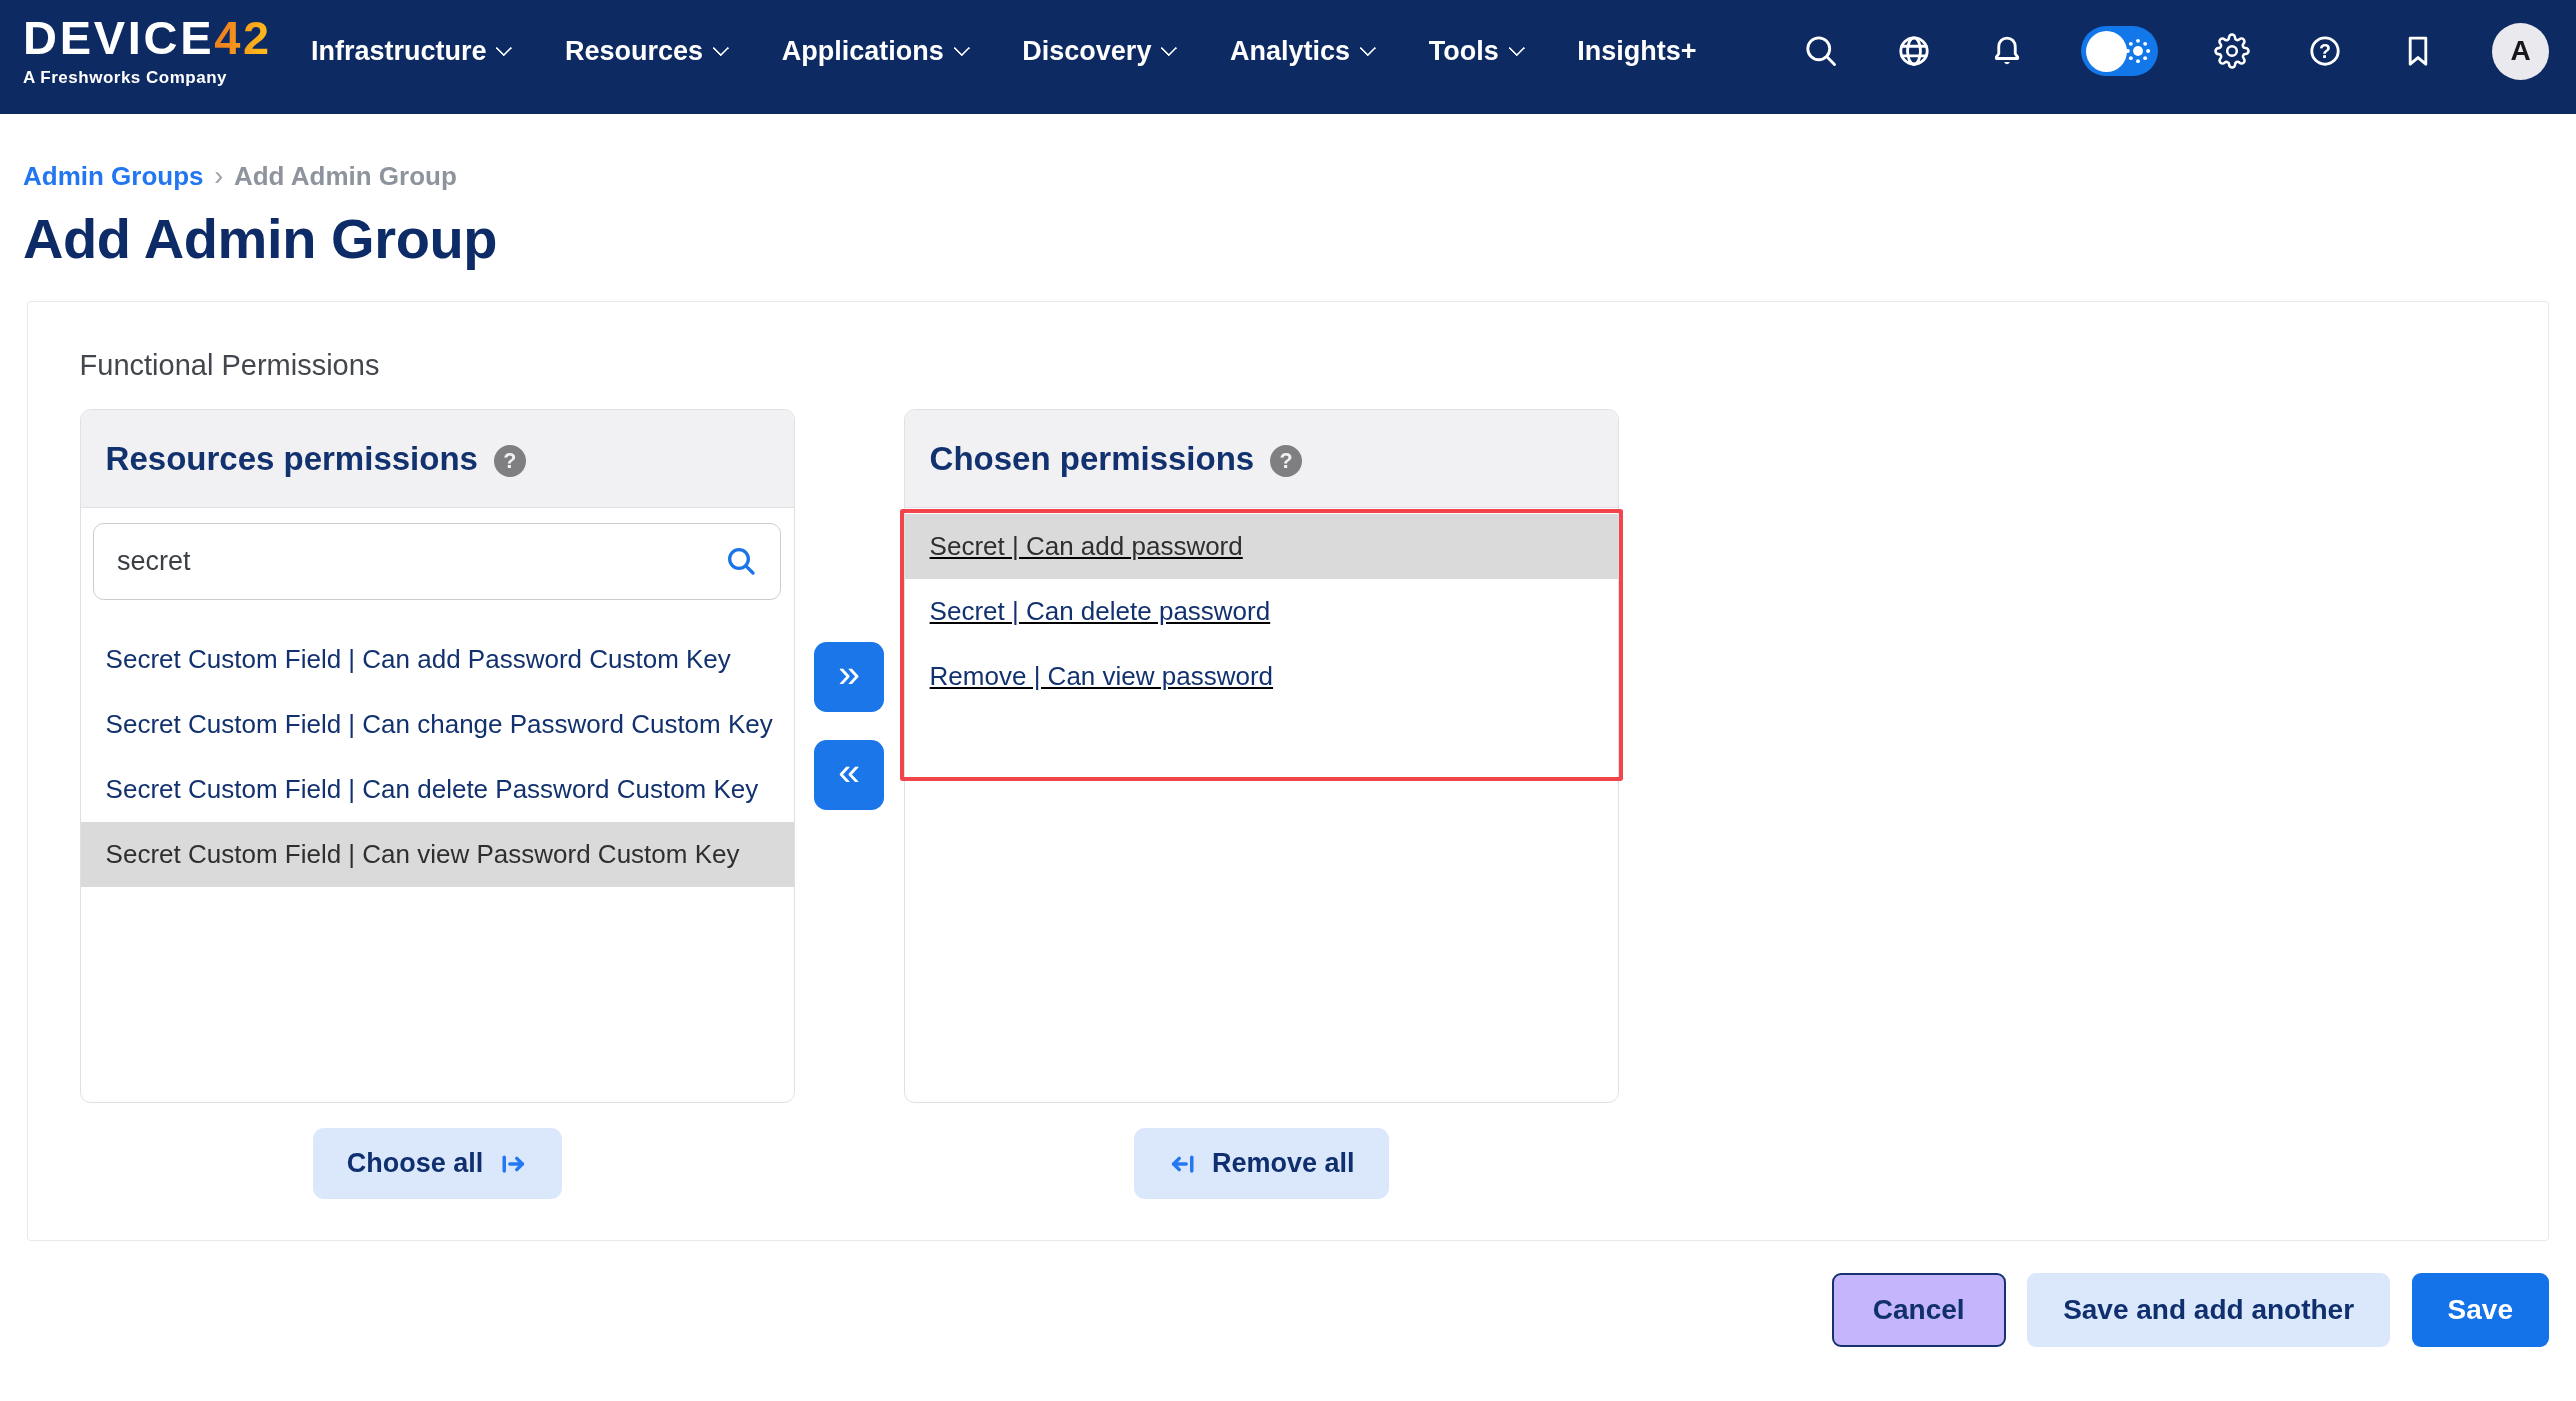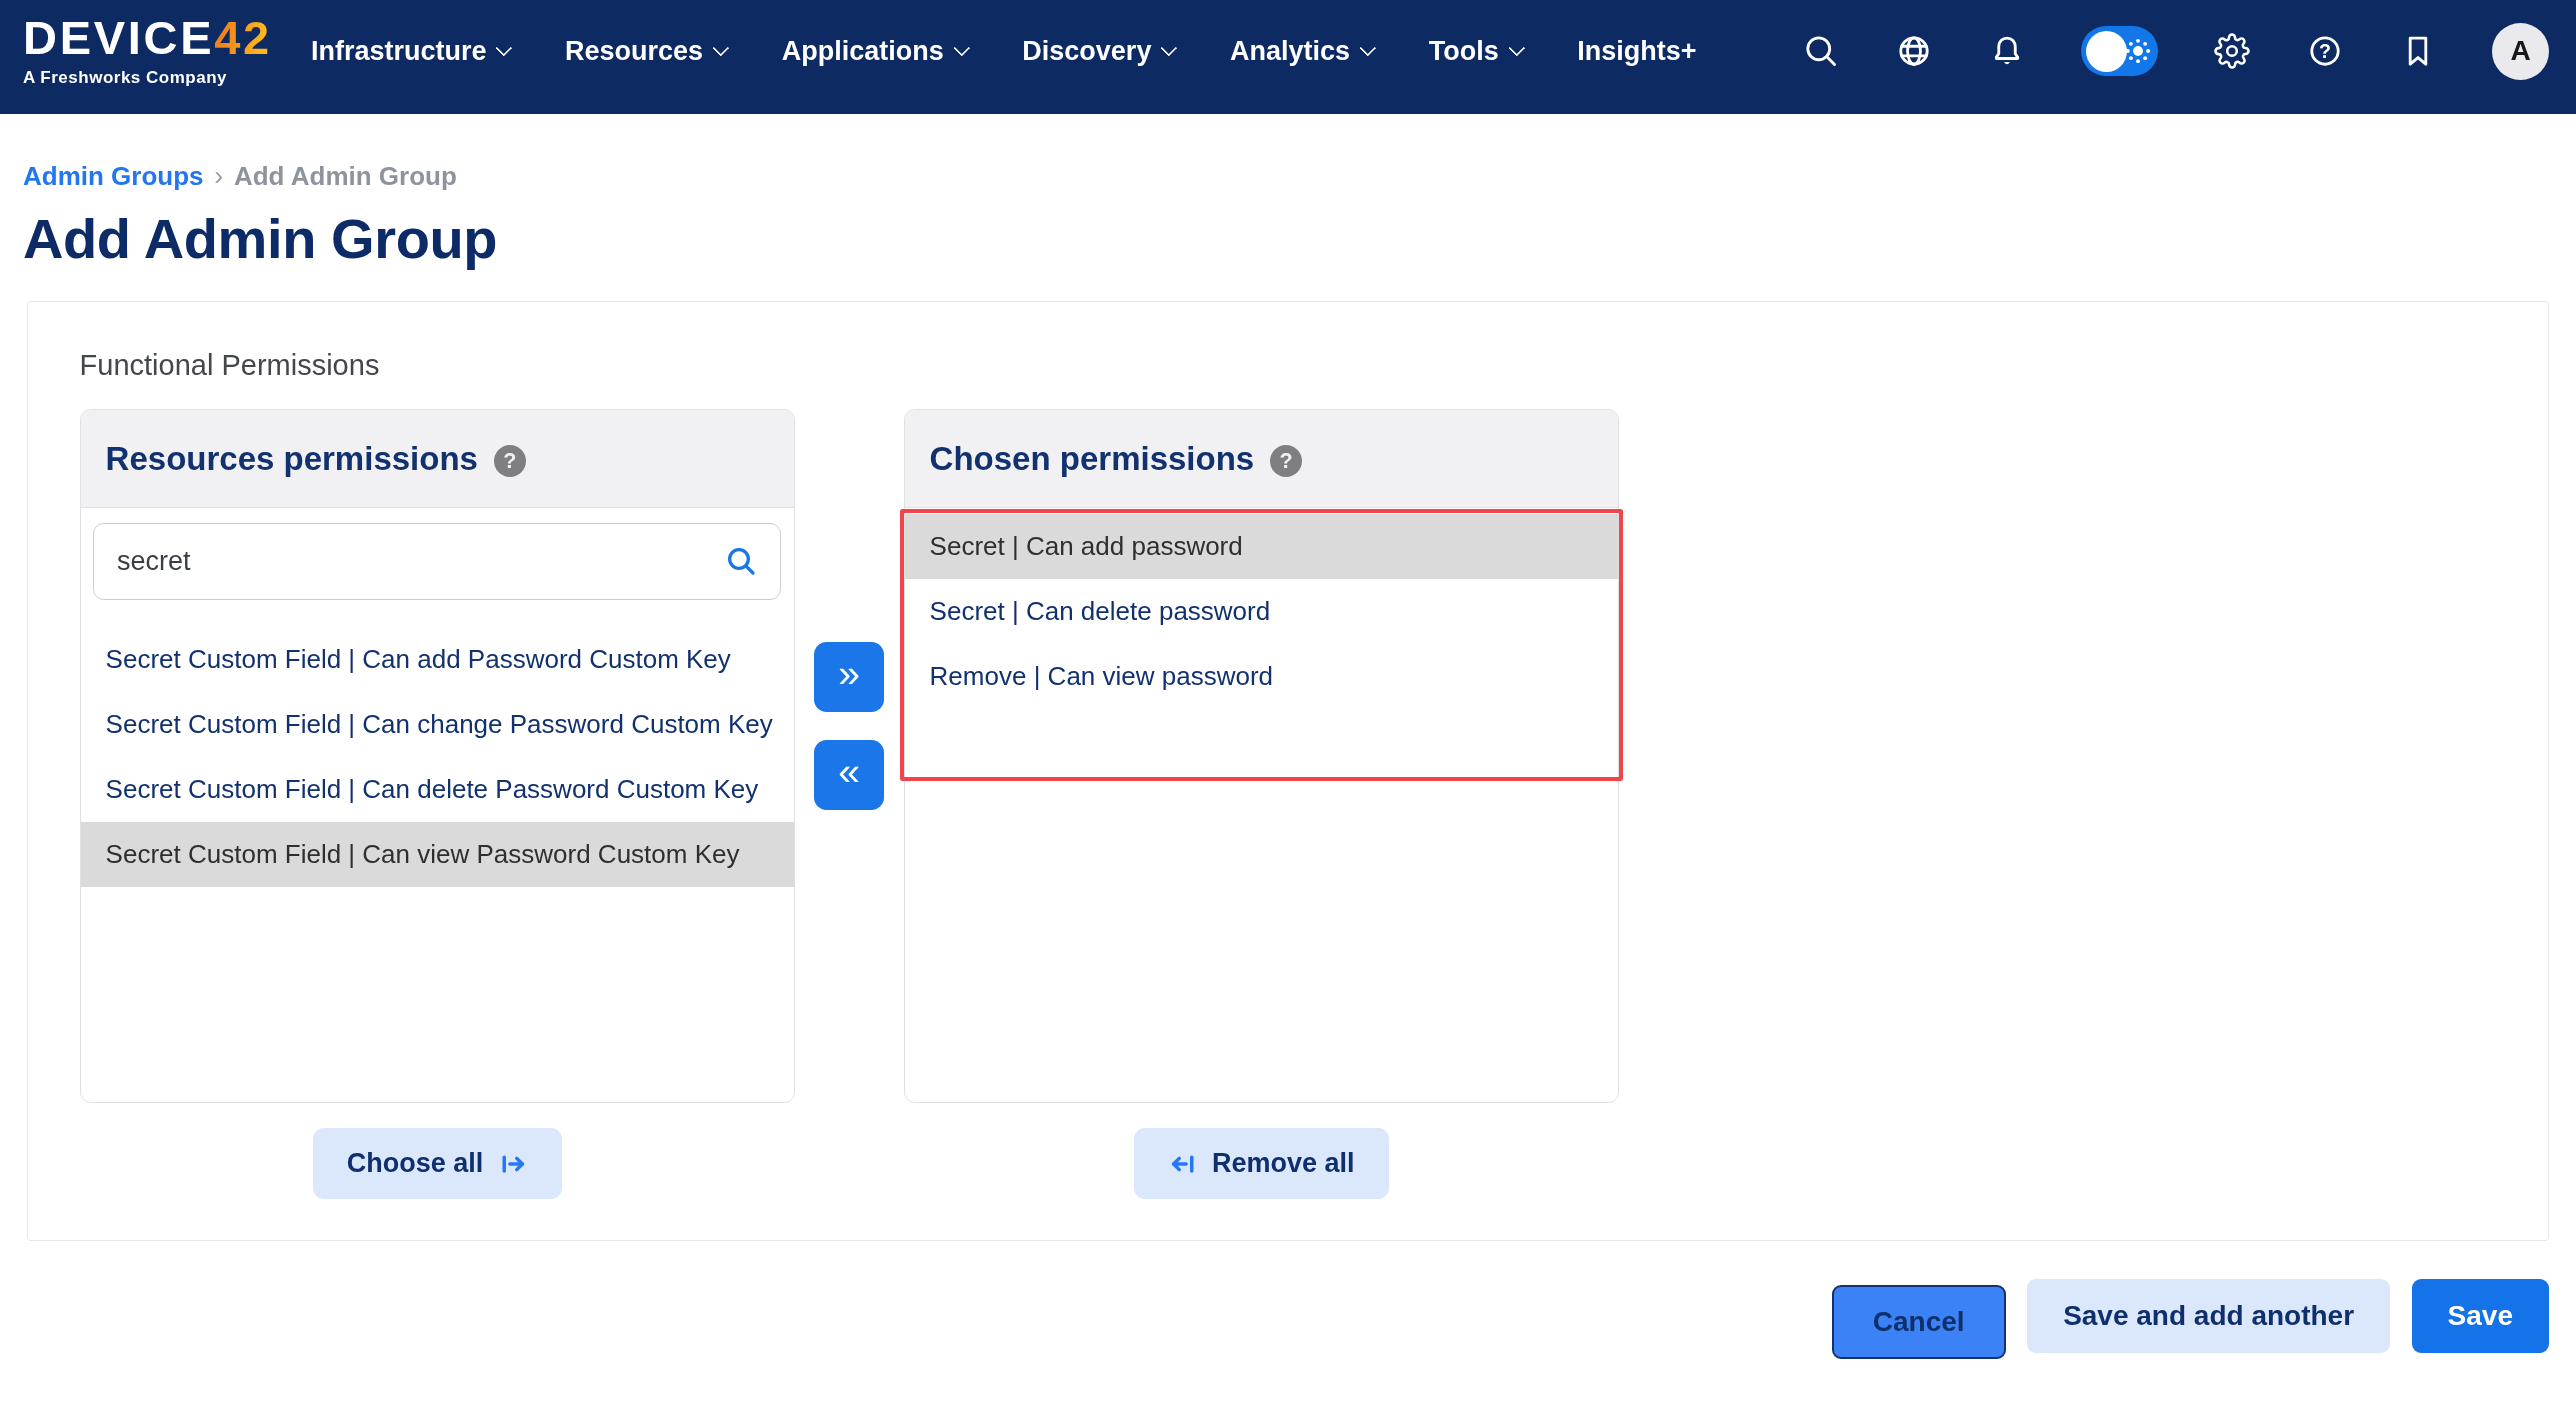--- a/index.html
+++ b/index.html
@@ -67,21 +67,21 @@
   .search-box { margin: 14.3px 12.5px 27px; height: 77px; border: 0.9px solid #C9CCD1;
                 border-radius: 10.7px; display: flex; align-items: center; padding: 0 23px;
                 background: #fff; }
   .search-input { flex: 1; border: none; outline: none; font-size: 27px; color: #3A3F45;
                   font-family: "Liberation Sans", sans-serif; background: transparent; }
   .search-box svg { width: 32px; height: 32px; color: #1B74E8; flex: none; }
 
   .list .row { height: 65px; line-height: 65px; padding: 0 25px; font-size: 26px;
                color: #12316F; white-space: nowrap; overflow: hidden; cursor: pointer; }
   .row.selected { background: #DADADA; color: #2E2F31; }
-  .chosen-list { padding-top: 5.4px; }
+  .chosen-list { padding-top: 5.4px; text-decoration: underline; }
 
   .transfer-col { width: 109px; display: flex; flex-direction: column; align-items: center;
                   gap: 28px; padding-top: 233px; flex: none; }
   .transfer-btn { width: 70px; height: 70px; border: none; border-radius: 12.5px;
                   background: #1B76EA; color: #fff; font-size: 39px; line-height: 1;
                   display: flex; align-items: center; justify-content: center;
                   padding-bottom: 7.2px; cursor: pointer; }
 
   .red-annotation { position: absolute; left: -4.5px; top: 99px; width: 723px; height: 272px;
                     border: 4.5px solid #F2444B; border-radius: 2.7px; pointer-events: none; z-index: 3; }
@@ -93,21 +93,21 @@
               border-radius: 11px; display: flex; align-items: center; gap: 14.3px;
               font-size: 27px; font-weight: 700; color: #0F2F6E; cursor: pointer;
               font-family: "Liberation Sans", sans-serif; }
   .soft-btn svg { width: 30px; height: 30px; flex: none; }
 
   
   .footer-actions { display: flex; justify-content: flex-end; align-items: center;
                     gap: 21.5px; margin-top: 32px; }
   .footer-actions button { height: 74px; border-radius: 9px; font-size: 28px; font-weight: 700;
                            cursor: pointer; font-family: "Liberation Sans", sans-serif; }
-  .btn-outline { padding: 0 39px; border: 2.7px solid #16326E; background: #3b82f6; color: #10306C; margin-top: 12px; }
+  .btn-outline { padding: 0 39px; border: 2.7px solid #16326E; background: #c4b5fd; color: #10306C; }
   .btn-soft { padding: 0 36px; border: none; background: #DBE8FC; color: #0F2F6E; }
   .btn-primary { padding: 0 36px; border: none; background: #1473E9; color: #fff; }
 </style>
 </head>
 <body>
 
 <div class="page">
 
   <header class="navbar">
     <div class="logo">

